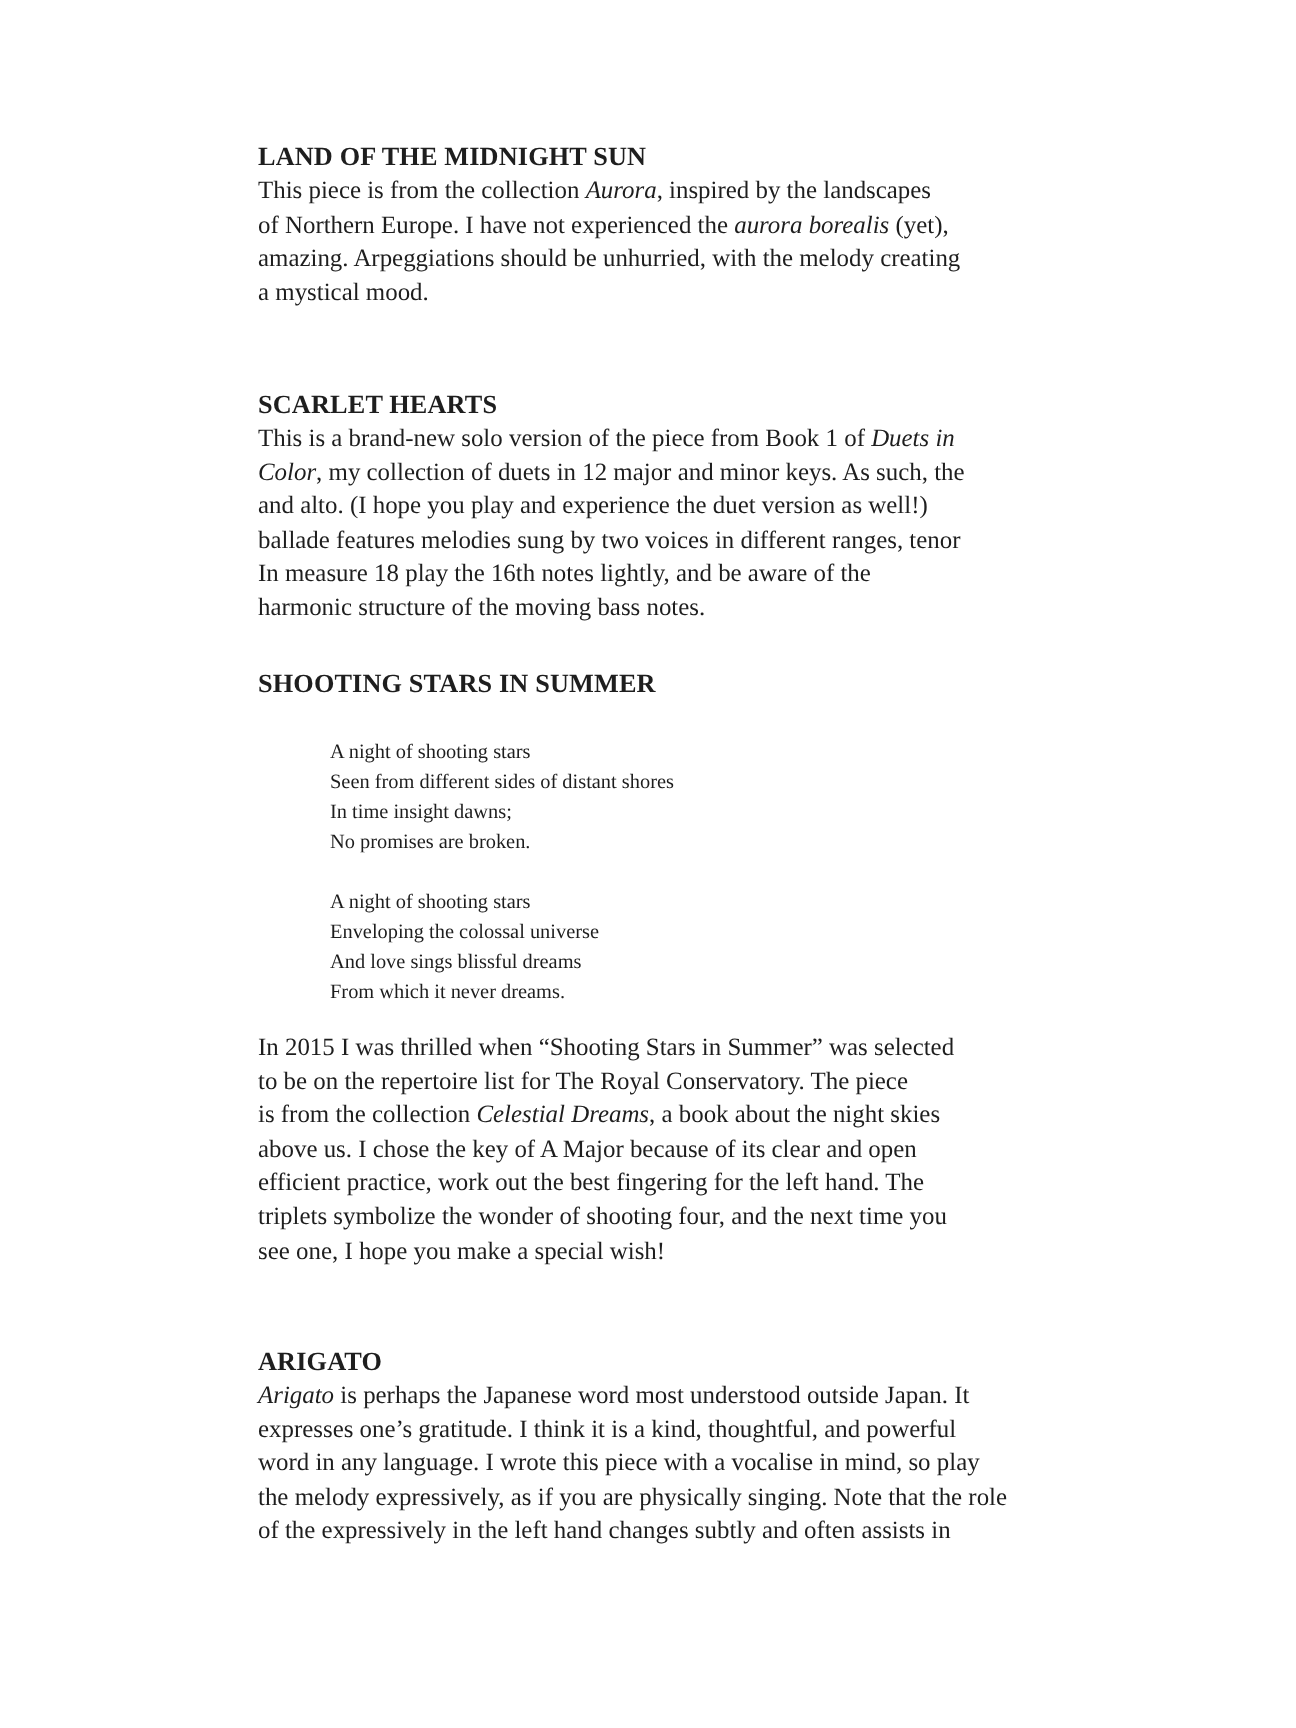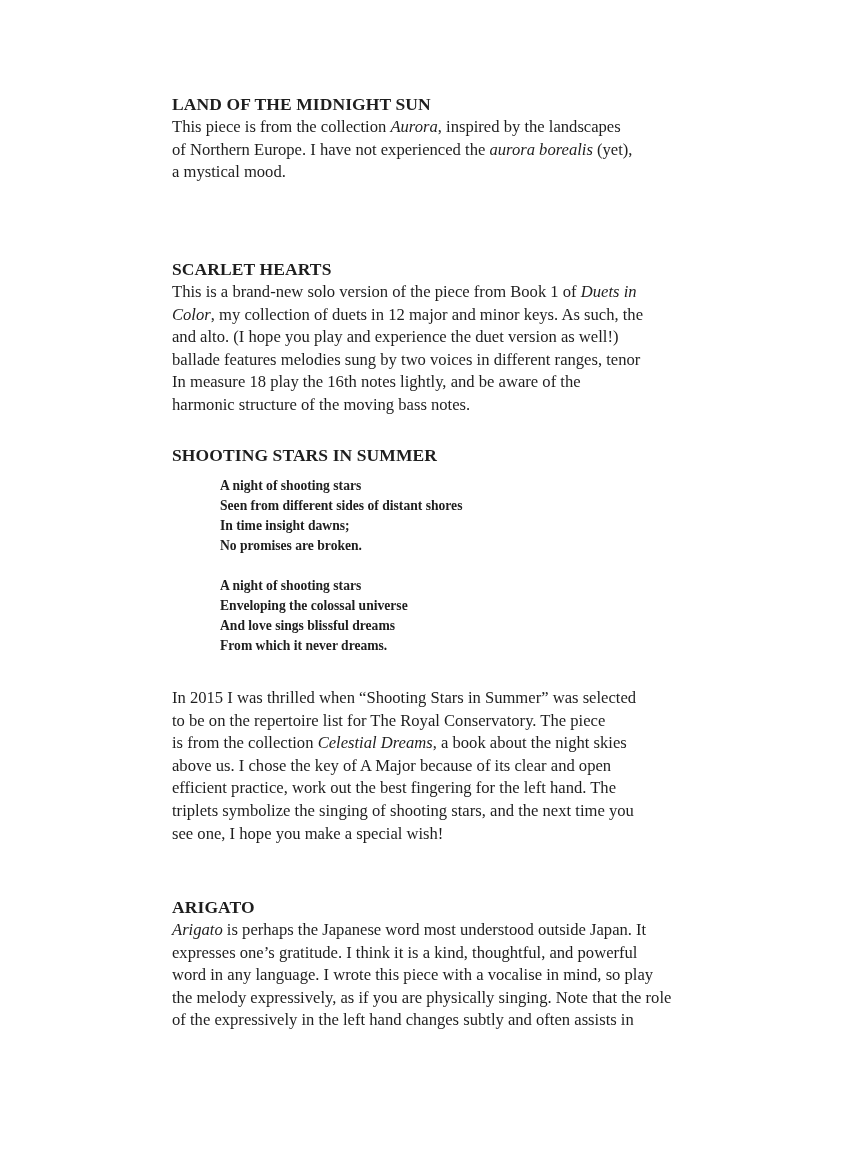--- a/index.html
+++ b/index.html
@@ -7,34 +7,35 @@
       font-family: "Liberation Serif", "DejaVu Serif", serif; color: #1e1e1e; }
     .page { position: absolute; left: 172px; top: 92px; width: 560px; }
     .heading { font-weight: bold; font-size: 17.5px; line-height: 24px; margin: 0; letter-spacing: 0.1px; }
     .para { font-size: 16.6px; line-height: 22.6px; margin: 0; }
     .line { display: block; white-space: nowrap; }
     .section { margin: 0; }
     #sec-land { position: absolute; top: 0; }
     #sec-scarlet { position: absolute; top: 165px; }
     #sec-shooting { position: absolute; top: 351px; }
     #sec-arigato { position: absolute; top: 803px; }
-    .poem { position: absolute; left: 48px; top: 33px; font-size: 13.6px; line-height: 20px; font-weight: bold; }
+    .poem { position: absolute; left: 48px; top: 48px; font-size: 13.6px; line-height: 20px; }
     .stanza { margin-bottom: 20px; }
     .shoot-para { position: absolute; top: 244px; }
     i { font-style: italic; margin-top: 29px; }
   </style>
 </head>
 <body>
 
 <div class="page">
   <div class="section" id="sec-land">
     <h2 class="heading">LAND OF THE MIDNIGHT SUN</h2>
     <p class="para">
         <span class="line"><span>This piece is from the collection </span><i>Aurora</i><span>, inspired by the landscapes</span></span>
         <span class="line"><span>of Northern Europe. I have not experienced the </span><i>aurora borealis</i><span> (yet),</span></span>
+        <span class="line"><span>amazing. Arpeggiations should be unhurried, with the melody creating</span></span>
         <span class="line"><span>a mystical mood.</span></span>
       </p>
   </div>
 
   <div class="section" id="sec-scarlet">
     <h2 class="heading">SCARLET HEARTS</h2>
     <p class="para">
         <span class="line"><span>This is a brand-new solo version of the piece from Book 1 of </span><i>Duets in</i></span>
         <span class="line"><i>Color</i><span>, my collection of duets in 12 major and minor keys. As such, the</span></span>
         <span class="line"><span>and alto. (I hope you play and experience the duet version as well!)</span></span>
@@ -59,21 +60,21 @@
         <span class="line">And love sings blissful dreams</span>
         <span class="line">From which it never dreams.</span>
       </div>
     </div>
     <p class="para shoot-para">
         <span class="line"><span>In 2015 I was thrilled when “Shooting Stars in Summer” was selected</span></span>
         <span class="line"><span>to be on the repertoire list for The Royal Conservatory. The piece</span></span>
         <span class="line"><span>is from the collection </span><i>Celestial Dreams</i><span>, a book about the night skies</span></span>
         <span class="line"><span>above us. I chose the key of A Major because of its clear and open</span></span>
         <span class="line"><span>efficient practice, work out the best fingering for the left hand. The</span></span>
-        <span class="line"><span>triplets symbolize the singing of shooting stars, and the next time you</span></span>
+        <span class="line"><span>triplets symbolize the wonder of shooting four, and the next time you</span></span>
         <span class="line"><span>see one, I hope you make a special wish!</span></span>
       </p>
   </div>
 
   <div class="section" id="sec-arigato">
     <h2 class="heading">ARIGATO</h2>
     <p class="para">
         <span class="line"><i>Arigato</i><span> is perhaps the Japanese word most understood outside Japan. It</span></span>
         <span class="line"><span>expresses one’s gratitude. I think it is a kind, thoughtful, and powerful</span></span>
         <span class="line"><span>word in any language. I wrote this piece with a vocalise in mind, so play</span></span>

